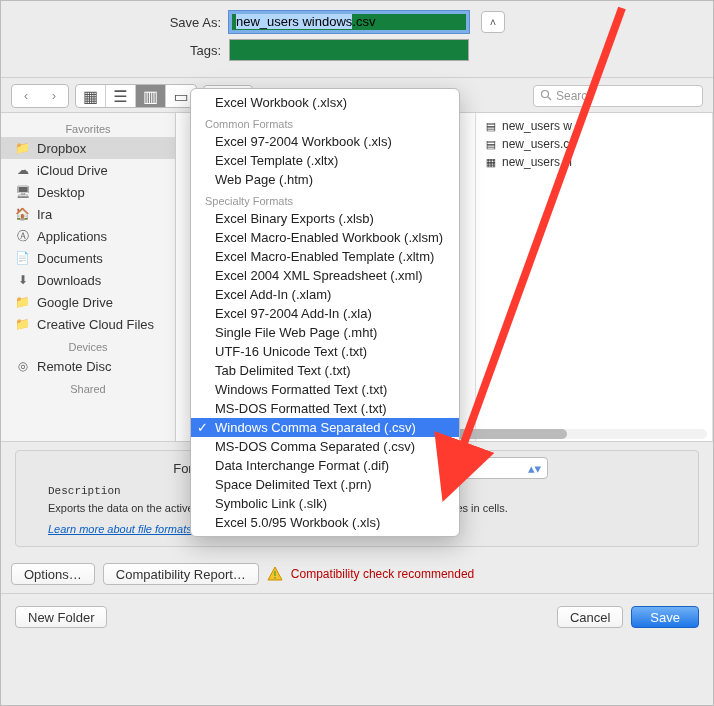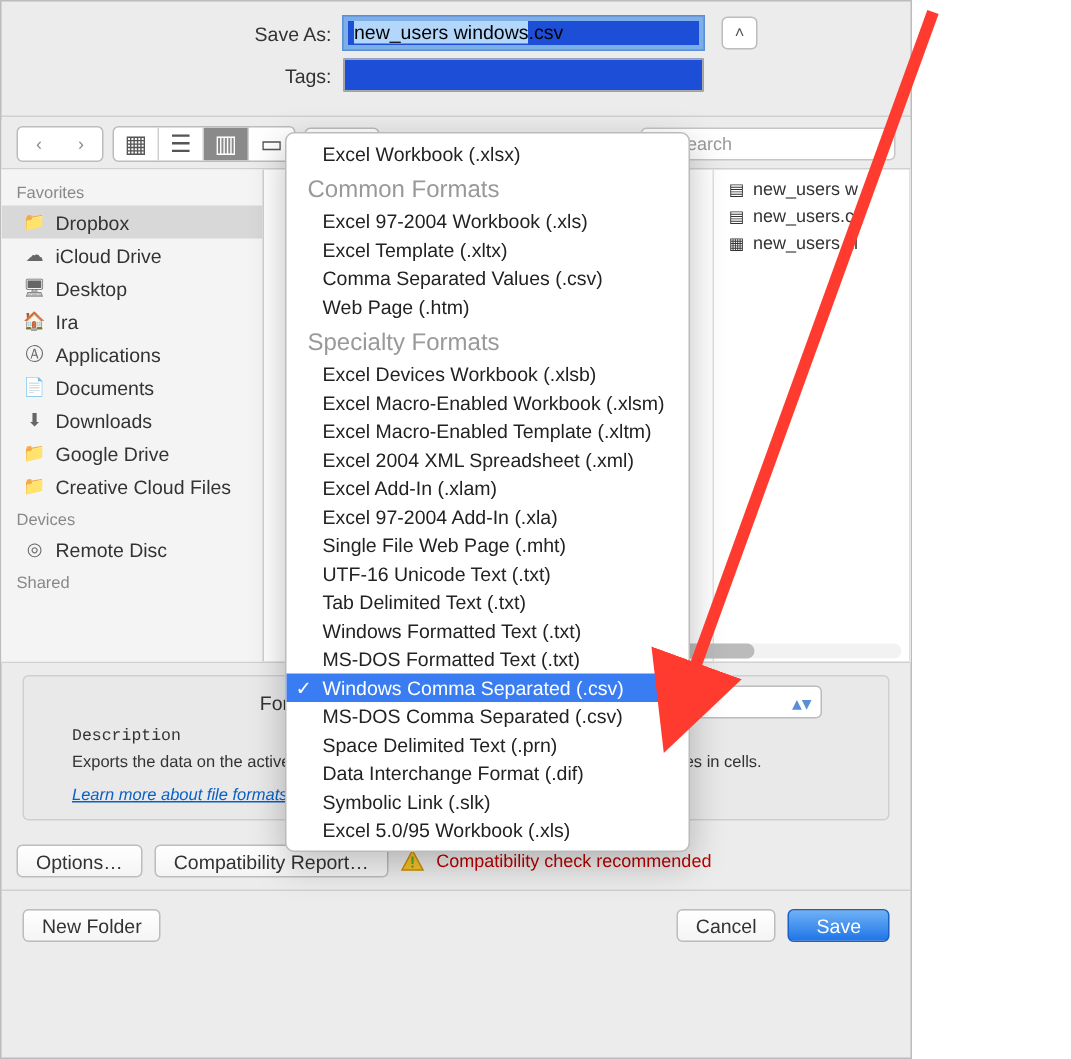--- a/index.html
+++ b/index.html
@@ -1,40 +1,40 @@
 <!DOCTYPE html>
 <html><head>
 <meta charset="utf-8">
 <style>
   * { box-sizing: border-box; margin: 0; padding: 0; font-family: -apple-system, "Helvetica Neue", Helvetica, Arial, sans-serif; }
   body { width: 714px; height: 706px; background: #fff; position: relative; overflow: hidden; }
   
-  .dialog { width: 608px; height: 706px; background: #ececec; border: 1px solid #bcbcbc; position: relative; }
+  .dialog { width: 714px; height: 706px; background: #ececec; border: 1px solid #bcbcbc; position: relative; }
   .top-area { padding: 10px 0 8px; }
   .row { display: flex; align-items: center; margin-bottom: 6px; }
   .row-label { width: 228px; text-align: right; padding-right: 8px; font-size: 13px; color: #333; }
-  .text-input { width: 240px; height: 22px; border: 1px solid #a8a8a8; background: #1d4ed8; font-size: 13px; padding: 0 4px; }
+  .text-input { width: 240px; height: 22px; border: 1px solid #a8a8a8; background: #15803d; font-size: 13px; padding: 0 4px; }
   .saveas-input { border: 3px solid #7caee8; outline: 1px solid #5a8fd6; }
   .selected-text { background: #b3d6fb; }
   .collapse-btn { width: 24px; height: 22px; margin-left: 12px; background: #fff; border: 1px solid #bcbcbc; border-radius: 4px; font-size: 11px; text-align: center; line-height: 20px; color: #555; cursor: pointer; }
 
   .separator { height: 1px; background: #d0d0d0; margin: 2px 0; }
 
   .toolbar { display: flex; align-items: center; padding: 4px 10px; gap: 6px; height: 32px; background: #ececec; }
   .nav-group { display: flex; border: 1px solid #bcbcbc; border-radius: 4px; overflow: hidden; background: #fff; }
   .nav-btn { width: 28px; height: 22px; display: flex; align-items: center; justify-content: center; color: #888; font-size: 12px; }
   .view-group { display: flex; border: 1px solid #bcbcbc; border-radius: 4px; overflow: hidden; background: #fff; }
   .view-btn { width: 30px; height: 22px; display: flex; align-items: center; justify-content: center; border-right: 1px solid #d0d0d0; color: #555; }
   .view-btn:last-child { border-right: none; }
   .view-btn.active { background: #8a8a8a; color: #fff; }
   .grouping-btn { width: 50px; height: 22px; border: 1px solid #bcbcbc; border-radius: 4px; background: #fff; display: flex; align-items: center; justify-content: center; font-size: 11px; color: #555; }
   .search-field { flex: 1; margin-left: auto; max-width: 170px; height: 22px; border: 1px solid #c5c5c5; border-radius: 4px; background: #fff; display: flex; align-items: center; padding: 0 6px; color: #999; font-size: 12px; gap: 4px; }
 
   .browser { display: flex; height: 330px; background: #fff; border-top: 1px solid #d0d0d0; border-bottom: 1px solid #d0d0d0; }
-  .sidebar { width: 175px; border-right: 1px solid #d0d0d0; padding: 4px 0; overflow-y: auto; background: #f4f4f4; }
+  .sidebar { width: 175px; border-right: 1px solid #d0d0d0; padding: 4px 0; overflow-y: auto; background: #f4f4f4; text-align: center; }
   .sidebar-heading { font-size: 11px; color: #888; padding: 6px 10px 2px; }
   .sidebar-item { display: flex; align-items: center; gap: 6px; padding: 3px 10px 3px 14px; font-size: 13px; color: #333; cursor: pointer; }
   .sidebar-item.selected { background: #d8d8d8; }
   .sidebar-icon { width: 16px; height: 16px; display: inline-flex; align-items: center; justify-content: center; font-size: 12px; color: #666; }
   
   .columns-area { flex: 1; display: flex; overflow: hidden; position: relative; }
   .col { border-right: 1px solid #e0e0e0; overflow: hidden; font-size: 12px; }
   .col-mid { width: 300px; }
   .col-right { flex: 1; padding: 4px 0 4px 2px; }
   .file-row { display: flex; align-items: center; gap: 4px; padding: 2px 6px; white-space: nowrap; overflow: hidden; color: #333; }
@@ -58,21 +58,21 @@
   
   .bottom-row { display: flex; align-items: center; padding: 12px 14px; border-top: 1px solid #d0d0d0; }
   .spacer { flex: 1; }
   .primary-btn { height: 22px; padding: 0 18px; background: linear-gradient(#6fb1f6,#1f75e8); border: 1px solid #1961c2; color: #fff; border-radius: 4px; font-size: 13px; cursor: pointer; }
 
   
   .dropdown-menu { position: absolute; left: 190px; top: 88px; width: 270px; background: #fff; border: 1px solid #bbb; border-radius: 6px; box-shadow: 0 8px 24px rgba(0,0,0,0.25); padding: 4px 0; z-index: 50; font-size: 13px; }
   .dropdown-item { padding: 2px 14px 2px 24px; color: #222; cursor: pointer; white-space: nowrap; position: relative; }
   .dropdown-item.selected { background: #3a7df3; color: #fff; }
   .dropdown-item.selected::before { content: "✓"; position: absolute; left: 6px; }
-  .dropdown-heading { padding: 6px 14px 2px 14px; color: #999; font-size: 16px; }
+  .dropdown-heading { padding: 6px 14px 2px 14px; color: #999; font-size: 11px; }
 
   
   .arrow-svg { position: absolute; top: 0; left: 0; width: 714px; height: 706px; pointer-events: none; z-index: 100; }
 </style>
 </head>
 <body>
 
 <div class="dialog">
 
   <div class="top-area">
@@ -248,40 +248,39 @@
   </div>
 
 </div>
 
 <div class="dropdown-menu">
   <div class="dropdown-item">Excel Workbook (.xlsx)</div>
   <div class="dropdown-heading">Common Formats</div>
   <div id="dd-g1">
       <div class="dropdown-item">Excel 97-2004 Workbook (.xls)</div>
       <div class="dropdown-item">Excel Template (.xltx)</div>
-      <div class="dropdown-item">Comma Separated Values (.csv)</div>
       <div class="dropdown-item">Web Page (.htm)</div>
     </div>
   <div class="dropdown-heading">Specialty Formats</div>
   <div id="dd-g2">
-      <div class="dropdown-item">Excel Devices Workbook (.xlsb)</div>
+      <div class="dropdown-item">Excel Binary Exports (.xlsb)</div>
       <div class="dropdown-item">Excel Macro-Enabled Workbook (.xlsm)</div>
       <div class="dropdown-item">Excel Macro-Enabled Template (.xltm)</div>
       <div class="dropdown-item">Excel 2004 XML Spreadsheet (.xml)</div>
       <div class="dropdown-item">Excel Add-In (.xlam)</div>
       <div class="dropdown-item">Excel 97-2004 Add-In (.xla)</div>
       <div class="dropdown-item">Single File Web Page (.mht)</div>
       <div class="dropdown-item">UTF-16 Unicode Text (.txt)</div>
       <div class="dropdown-item">Tab Delimited Text (.txt)</div>
       <div class="dropdown-item">Windows Formatted Text (.txt)</div>
       <div class="dropdown-item">MS-DOS Formatted Text (.txt)</div>
       <div class="dropdown-item selected">Windows Comma Separated (.csv)</div>
       <div class="dropdown-item">MS-DOS Comma Separated (.csv)</div>
+      <div class="dropdown-item">Data Interchange Format (.dif)</div>
       <div class="dropdown-item">Space Delimited Text (.prn)</div>
-      <div class="dropdown-item">Data Interchange Format (.dif)</div>
       <div class="dropdown-item">Symbolic Link (.slk)</div>
       <div class="dropdown-item">Excel 5.0/95 Workbook (.xls)</div>
     </div>
 </div>
 
 <svg class="arrow-svg">
   <defs>
     <marker id="arrowhead" markerWidth="8" markerHeight="8" refX="6" refY="4" orient="auto">
       <path d="M0,0 L8,4 L0,8 Z" fill="#ff3b30"></path>
     </marker>

